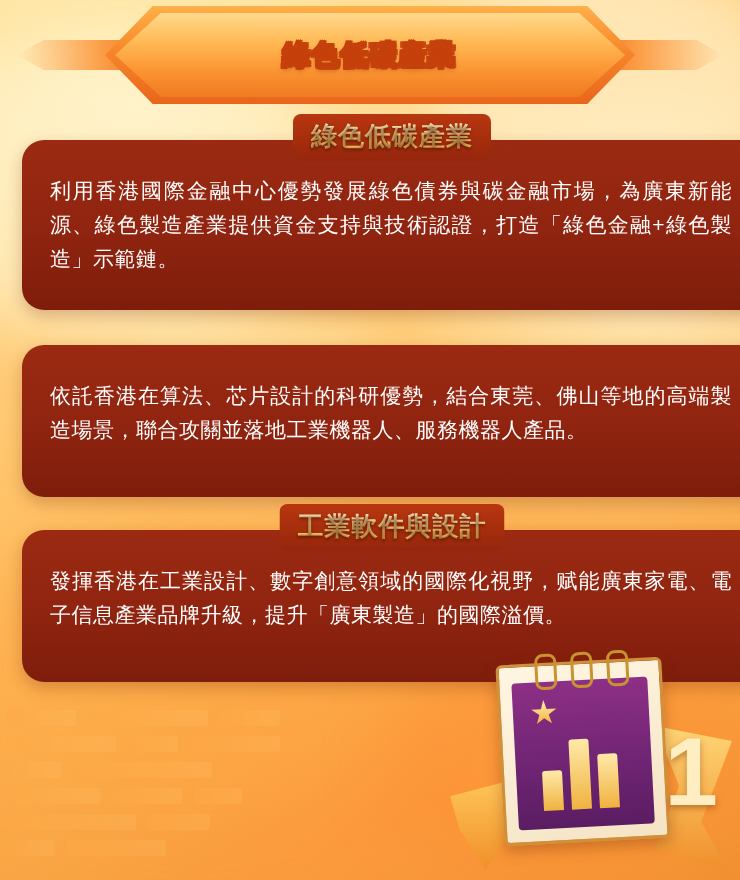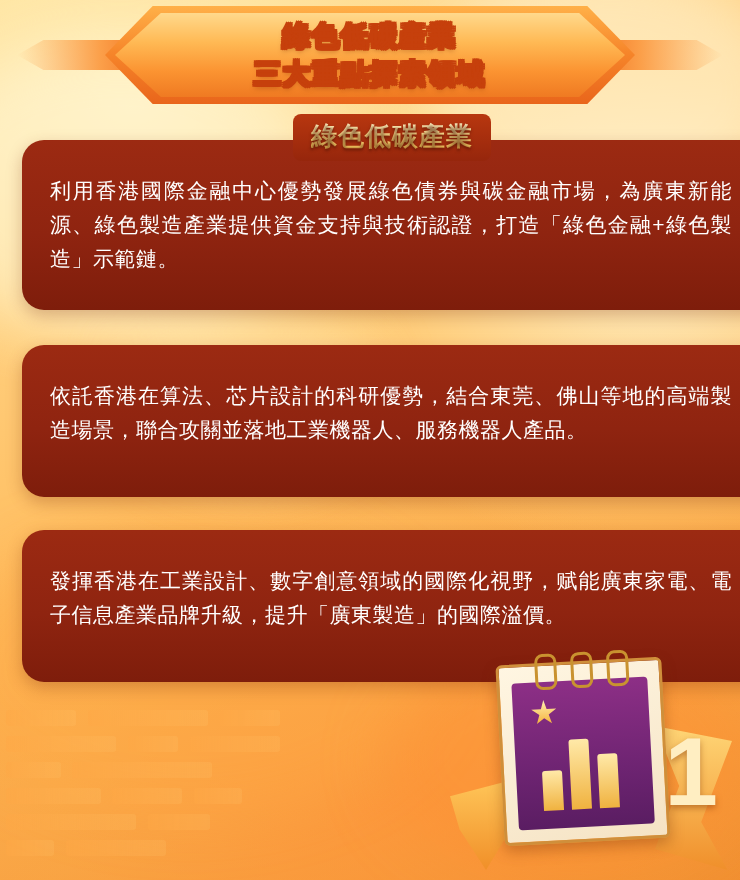--- a/index.html
+++ b/index.html
@@ -268,34 +268,34 @@
     <i style="left:66px; top:140px; width:100px; height:16px;"></i>
   </div>
 
   <div class="banner">
     <div class="banner-wing wing-left"></div>
     <div class="banner-wing wing-right"></div>
     <div class="banner-shape"></div>
     <div class="banner-inner"></div>
     <div class="banner-text">
       <div class="banner-line">綠色低碳產業</div>
-      <div class="banner-line">三大重點探索領域</div>
     </div>
   </div>
 
   <div class="card" id="card1">
     <div class="card-title"><span>綠色低碳產業</span></div>
     <div class="card-body">利用香港國際金融中心優勢發展綠色債券與碳金融市場，為廣東新能源、綠色製造產業提供資金支持與技術認證，打造「綠色金融+綠色製造」示範鏈。</div>
   </div>
 
   <div class="card" id="card2">
     <div class="card-body">依託香港在算法、芯片設計的科研優勢，結合東莞、佛山等地的高端製造場景，聯合攻關並落地工業機器人、服務機器人產品。</div>
   </div>
 
   <div class="card" id="card3">
+    <div class="card-title"><span>工業軟件與設計</span></div>
     <div class="card-body">發揮香港在工業設計、數字創意領域的國際化視野，赋能廣東家電、電子信息產業品牌升級，提升「廣東製造」的國際溢價。</div>
   </div>
 
   <div class="illus">
     <div class="ribbon"></div>
     <div class="ribbon2"></div>
     <div class="book">
       <div class="book-inner">
         <div class="star"></div>
         <div class="bar bar1"></div>

